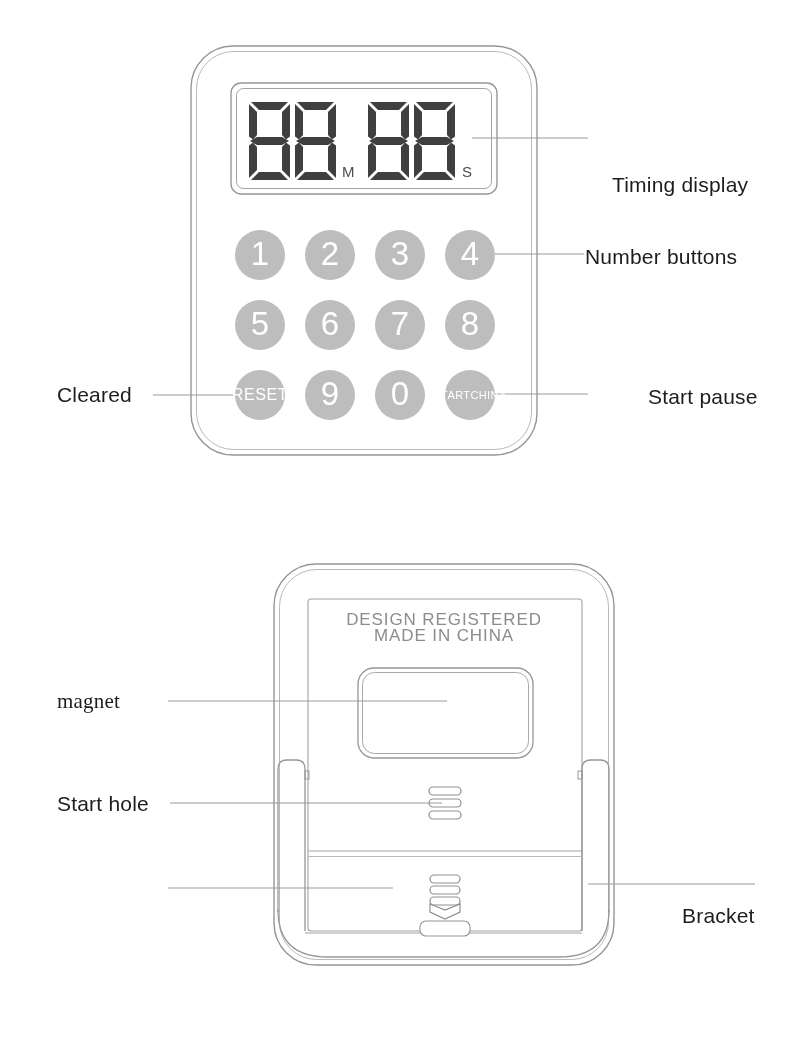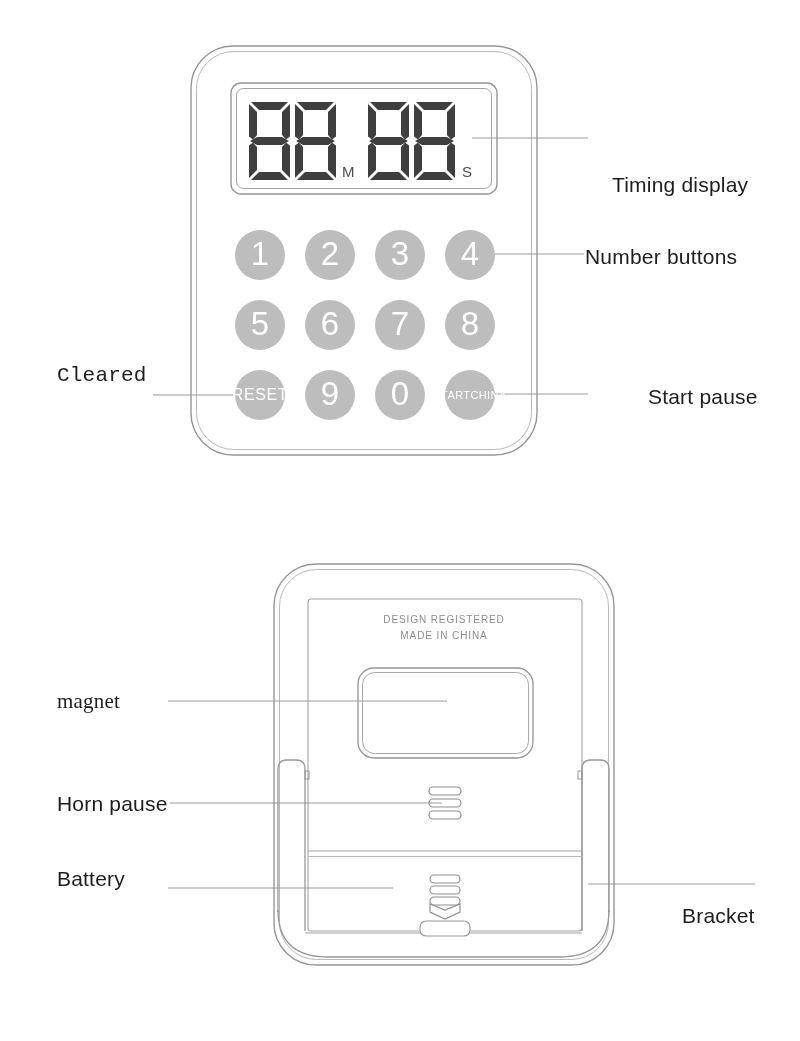--- a/index.html
+++ b/index.html
@@ -7,21 +7,21 @@
   .stage{position:relative;width:800px;height:1041px;background:#ffffff;}
   .stage > svg{position:absolute;left:0;top:0;}
   .label{position:absolute;font-size:21px;color:#1d1d1d;white-space:nowrap;letter-spacing:.2px;line-height:29px;}
   .key{position:absolute;width:50px;height:50px;border-radius:50%;background:#bdbdbd;color:#ffffff;
        display:flex;align-items:center;justify-content:center;box-sizing:border-box;}
   .key-num{font-size:33px;font-weight:400;padding-bottom:3px;}
   .key-text{font-size:16px;letter-spacing:.6px;}
   .key-startstop{flex-direction:row;font-size:11px;line-height:12.5px;letter-spacing:.4px;text-align:center;}
   .unit{position:absolute;font-size:15px;color:#4c4c4c;}
   .stamp{position:absolute;left:274px;top:612px;width:340px;text-align:center;color:#8c8c8c;
-         font-size:10px;letter-spacing:.9px;line-height:16px;}
+         font-size:17px;letter-spacing:.9px;line-height:16px;}
 </style>
 </head>
 <body>
 
 <div class="stage">
 
   <svg width="800" height="1041" viewBox="0 0 800 1041">
     <defs>
       <g id="seg8">
         <polygon points="2,0 39,0 31,8 10,8"></polygon>
@@ -104,28 +104,27 @@
   <div class="key key-text" style="left:235px;top:370px;">RESET</div>
   <div class="key key-num" style="left:305px;top:370px;">9</div>
   <div class="key key-num" style="left:375px;top:370px;">0</div>
   <div class="key key-startstop" style="left:445px;top:370px;">
     <span>START</span>
     <span>CHINA</span>
   </div>
 
   <div class="label" style="left:612px;top:126px;margin-top:44px;">Timing display</div>
   <div class="label" style="left:585px;top:242px;">Number buttons</div>
-  <div class="label" style="left:57px;top:361px;font-family:Liberation Mono, monospace;">Cleared</div>
+  <div class="label" style="left:57px;top:380px;">Cleared</div>
   <div class="label" style="left:648px;top:382px;">Start pause</div>
 
   <div class="stamp">
     <div>DESIGN REGISTERED</div>
     <div>MADE IN CHINA</div>
   </div>
 
   <div class="label" style="left:57px;top:687px;font-family:Liberation Serif, serif;">magnet</div>
-  <div class="label" style="left:57px;top:789px;">Horn pause</div>
+  <div class="label" style="left:57px;top:789px;">Start hole</div>
   <div class="label" style="left:57px;top:864px;">
-    <div>Battery</div>
   </div>
   <div class="label" style="left:682px;top:901px;text-align:right;">Bracket</div>
 
 </div>
 
 </body></html>

